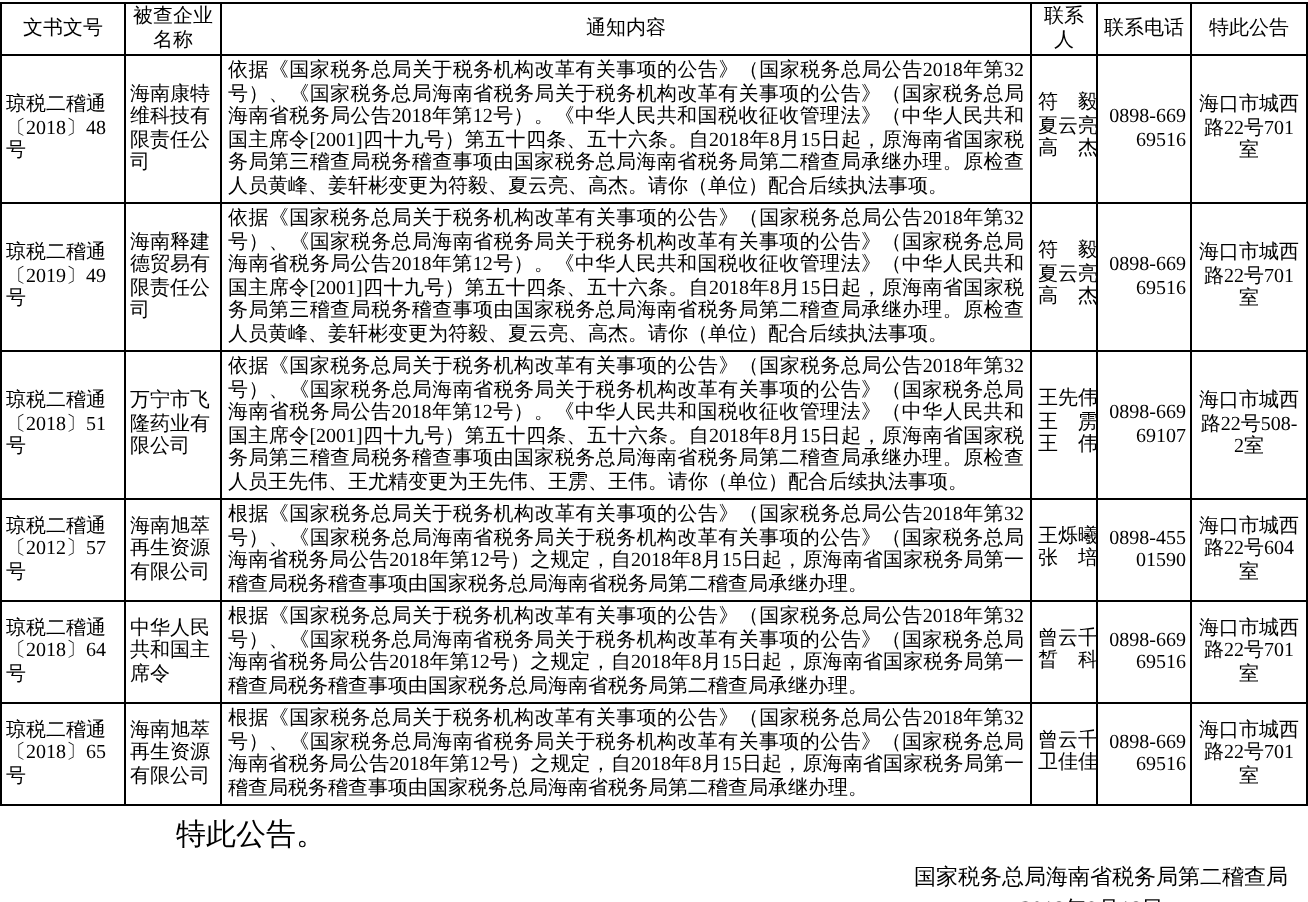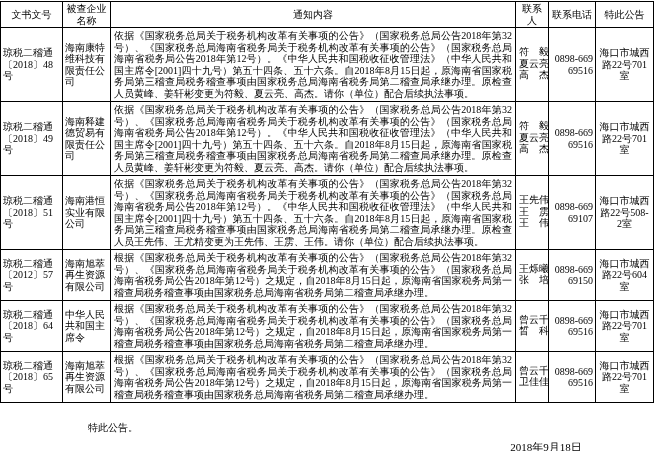--- a/index.html
+++ b/index.html
@@ -29,22 +29,22 @@
   }
   th { text-align: center; height: 26px; }
   td.doc-cell     { text-align: left; }
   td.company-cell { text-align: left; }
   td.content-cell { text-align: justify; text-justify: inter-character; padding: 2px 3px; }
   td.contact-cell { text-align: right; padding: 1px 3px; font-family: Liberation Mono, monospace; }
   td.phone-cell   { text-align: right; word-break: break-all; }
   td.address-cell { text-align: center; }
   .contact-cell div { white-space: nowrap; }
   .closing {
-    font-size: 10px;
-    margin: 18px 0 0 88px;
+    font-size: 15px;
+    margin: 5px 0 0 88px;
   }
   .sig-block {
     margin: 4px 10px 0 0;
     text-align: right;
     font-size: 11px;
     line-height: 16px;
   }
   .sig-block .sig-date {
     text-align: center;
     width: 196px;
@@ -80,52 +80,52 @@
       <td class="content-cell">依据《国家税务总局关于税务机构改革有关事项的公告》（国家税务总局公告2018年第32号）、《国家税务总局海南省税务局关于税务机构改革有关事项的公告》（国家税务总局海南省税务局公告2018年第12号）。《中华人民共和国税收征收管理法》（中华人民共和国主席令[2001]四十九号）第五十四条、五十六条。自2018年8月15日起，原海南省国家税务局第三稽查局税务稽查事项由国家税务总局海南省税务局第二稽查局承继办理。原检查人员黄峰、姜轩彬变更为符毅、夏云亮、高杰。请你（单位）配合后续执法事项。</td>
       <td class="contact-cell">
         <div>符　毅</div>
         <div>夏云亮</div>
         <div>高　杰</div>
       </td>
       <td class="phone-cell">0898-66969516</td>
       <td class="address-cell">海口市城西路22号701室</td>
     </tr>
     <tr>
-      <td class="doc-cell">琼税二稽通〔2018〕49号</td>
+      <td class="doc-cell">琼税二稽通〔2019〕49号</td>
       <td class="company-cell">海南释建德贸易有限责任公司</td>
       <td class="content-cell">依据《国家税务总局关于税务机构改革有关事项的公告》（国家税务总局公告2018年第32号）、《国家税务总局海南省税务局关于税务机构改革有关事项的公告》（国家税务总局海南省税务局公告2018年第12号）。《中华人民共和国税收征收管理法》（中华人民共和国主席令[2001]四十九号）第五十四条、五十六条。自2018年8月15日起，原海南省国家税务局第三稽查局税务稽查事项由国家税务总局海南省税务局第二稽查局承继办理。原检查人员黄峰、姜轩彬变更为符毅、夏云亮、高杰。请你（单位）配合后续执法事项。</td>
       <td class="contact-cell">
         <div>符　毅</div>
         <div>夏云亮</div>
         <div>高　杰</div>
       </td>
       <td class="phone-cell">0898-66969516</td>
       <td class="address-cell">海口市城西路22号701室</td>
     </tr>
     <tr>
       <td class="doc-cell">琼税二稽通〔2018〕51号</td>
-      <td class="company-cell">海南港恒实业有限公司</td>
+      <td class="company-cell">万宁市飞隆药业有限公司</td>
       <td class="content-cell">依据《国家税务总局关于税务机构改革有关事项的公告》（国家税务总局公告2018年第32号）、《国家税务总局海南省税务局关于税务机构改革有关事项的公告》（国家税务总局海南省税务局公告2018年第12号）。《中华人民共和国税收征收管理法》（中华人民共和国主席令[2001]四十九号）第五十四条、五十六条。自2018年8月15日起，原海南省国家税务局第三稽查局税务稽查事项由国家税务总局海南省税务局第二稽查局承继办理。原检查人员王先伟、王尤精变更为王先伟、王雳、王伟。请你（单位）配合后续执法事项。</td>
       <td class="contact-cell">
         <div>王先伟</div>
         <div>王　雳</div>
         <div>王　伟</div>
       </td>
       <td class="phone-cell">0898-66969107</td>
       <td class="address-cell">海口市城西路22号508-2室</td>
     </tr>
     <tr>
       <td class="doc-cell">琼税二稽通〔2012〕57号</td>
       <td class="company-cell">海南旭萃再生资源有限公司</td>
       <td class="content-cell">根据《国家税务总局关于税务机构改革有关事项的公告》（国家税务总局公告2018年第32号）、《国家税务总局海南省税务局关于税务机构改革有关事项的公告》（国家税务总局海南省税务局公告2018年第12号）之规定，自2018年8月15日起，原海南省国家税务局第一稽查局税务稽查事项由国家税务总局海南省税务局第二稽查局承继办理。</td>
       <td class="contact-cell">
         <div>王烁曦</div>
         <div>张　培</div>
       </td>
-      <td class="phone-cell">0898-66969150</td>
+      <td class="phone-cell">0898-45501590</td>
       <td class="address-cell">海口市城西路22号604室</td>
     </tr>
     <tr>
       <td class="doc-cell">琼税二稽通〔2018〕64号</td>
       <td class="company-cell">中华人民共和国主席令</td>
       <td class="content-cell">根据《国家税务总局关于税务机构改革有关事项的公告》（国家税务总局公告2018年第32号）、《国家税务总局海南省税务局关于税务机构改革有关事项的公告》（国家税务总局海南省税务局公告2018年第12号）之规定，自2018年8月15日起，原海南省国家税务局第一稽查局税务稽查事项由国家税务总局海南省税务局第二稽查局承继办理。</td>
       <td class="contact-cell">
         <div>曾云千</div>
         <div>晳　科</div>
       </td>
@@ -142,14 +142,15 @@
       </td>
       <td class="phone-cell">0898-66969516</td>
       <td class="address-cell">海口市城西路22号701室</td>
     </tr>
   </tbody>
 </table>
 
 <div class="closing">特此公告。</div>
 
 <div class="sig-block">
+  <div>国家税务总局海南省税务局第二稽查局</div>
   <div class="sig-date">2018年9月18日</div>
 </div>
 
 </body></html>

